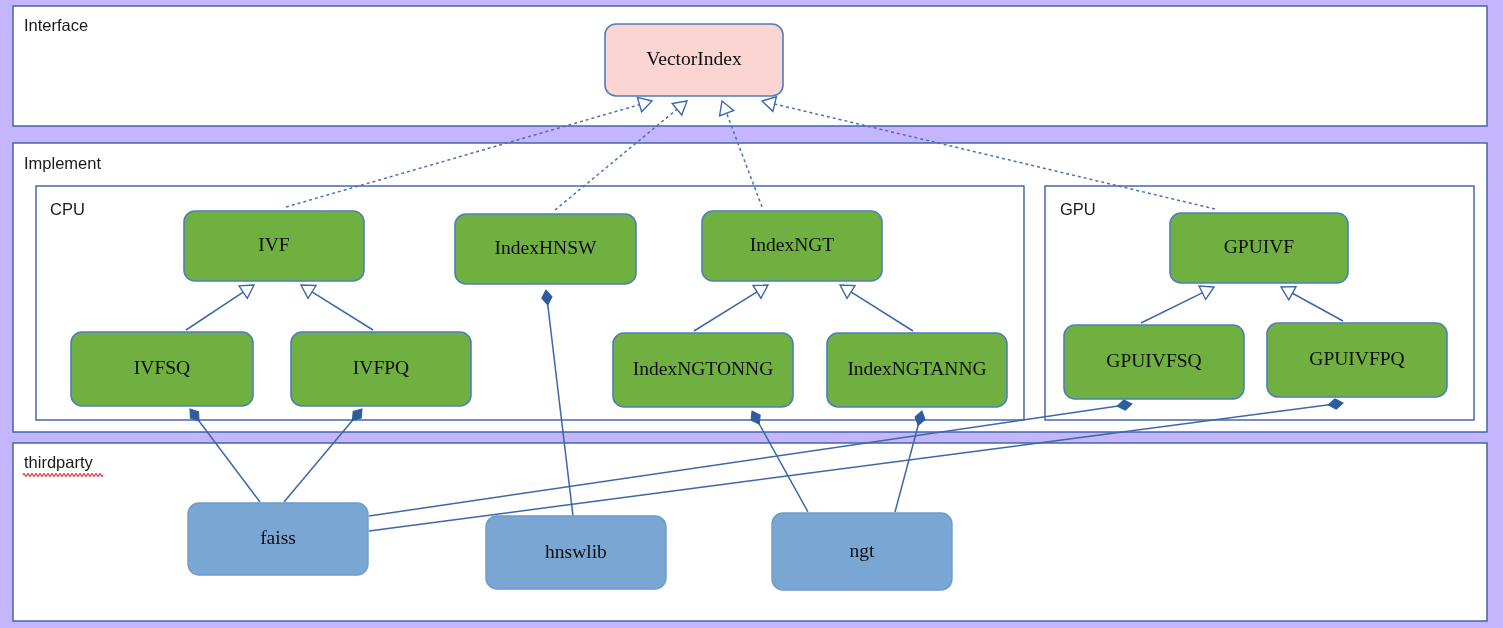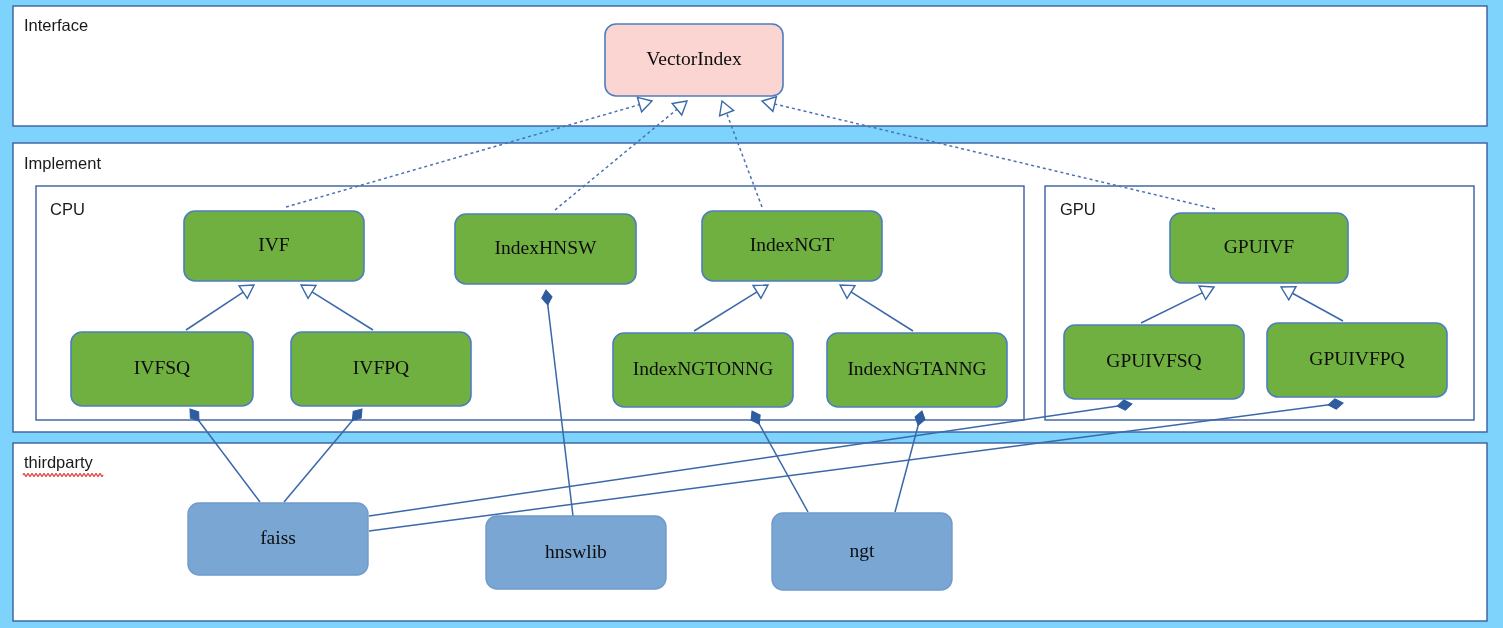--- a/index.html
+++ b/index.html
@@ -4,21 +4,21 @@
 <style>
   html, body {
     margin: 0;
     padding: 0;
     background: #ffffff;
   }
   #canvas {
     position: relative;
     width: 1503px;
     height: 628px;
-    background: #7dd3fc;
+    background: #c4b5fd;
     font-family: "Liberation Sans", sans-serif;
     overflow: hidden;
   }
   #diagram-svg {
     position: absolute;
     left: 0;
     top: 0;
     width: 1503px;
     height: 628px;
   }

